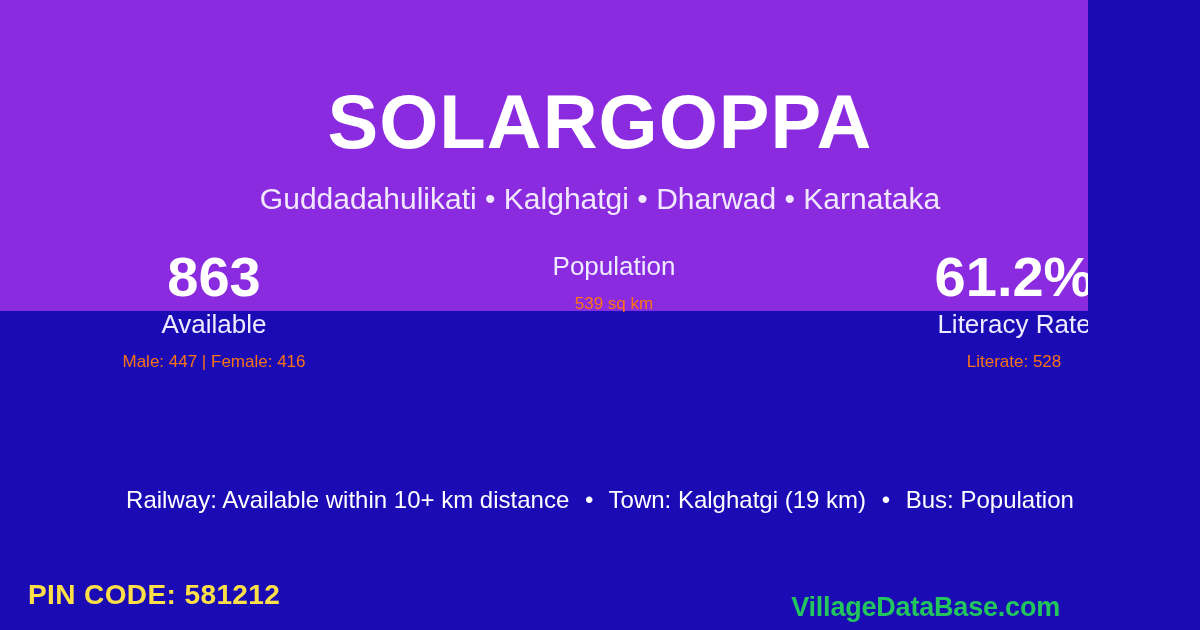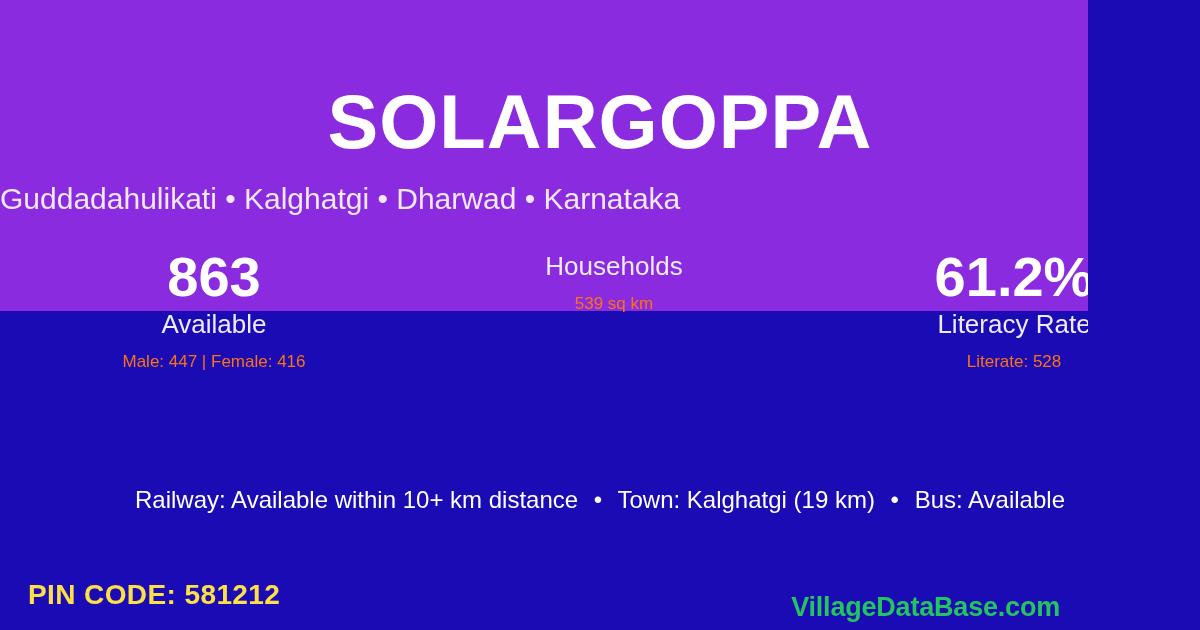--- a/index.html
+++ b/index.html
@@ -45,20 +45,21 @@
     letter-spacing: 1px;
     line-height: 1;
     white-space: nowrap;
   }
 
   .subtitle {
     position: absolute;
     left: 0;
     top: 182px;
     width: 1200px;
+    text-align: center;
     color: #F2E8FD;
     font-size: 30px;
     font-weight: normal;
     line-height: 1.1;
     white-space: nowrap;
   }
 
   
   .stats {
     position: absolute;
@@ -154,37 +155,37 @@
 
   <div class="stats">
 
     <div class="stat">
       <div class="stat-value">863</div>
       <div class="stat-label">Available</div>
       <div class="stat-sub">Male: 447 | Female: 416</div>
     </div>
 
     <div class="stat">
-      <div class="stat-label">Households</div>
+      <div class="stat-label">Population</div>
       <div class="stat-sub">539 sq km</div>
     </div>
 
     <div class="stat">
       <div class="stat-value">61.2%</div>
       <div class="stat-label">Literacy Rate</div>
       <div class="stat-sub">Literate: 528</div>
     </div>
 
   </div>
 
   <div class="amenities">
     <span>Railway: Available within 10+ km distance</span>
     <span class="sep">•</span>
     <span>Town: Kalghatgi (19 km)</span>
     <span class="sep">•</span>
-    <span>Bus: Available</span>
+    <span>Bus: Population</span>
   </div>
 
   <div class="pin">PIN CODE: 581212</div>
 
   <div class="watermark">VillageDataBase.com</div>
 
 </div>
 
 </body></html>

